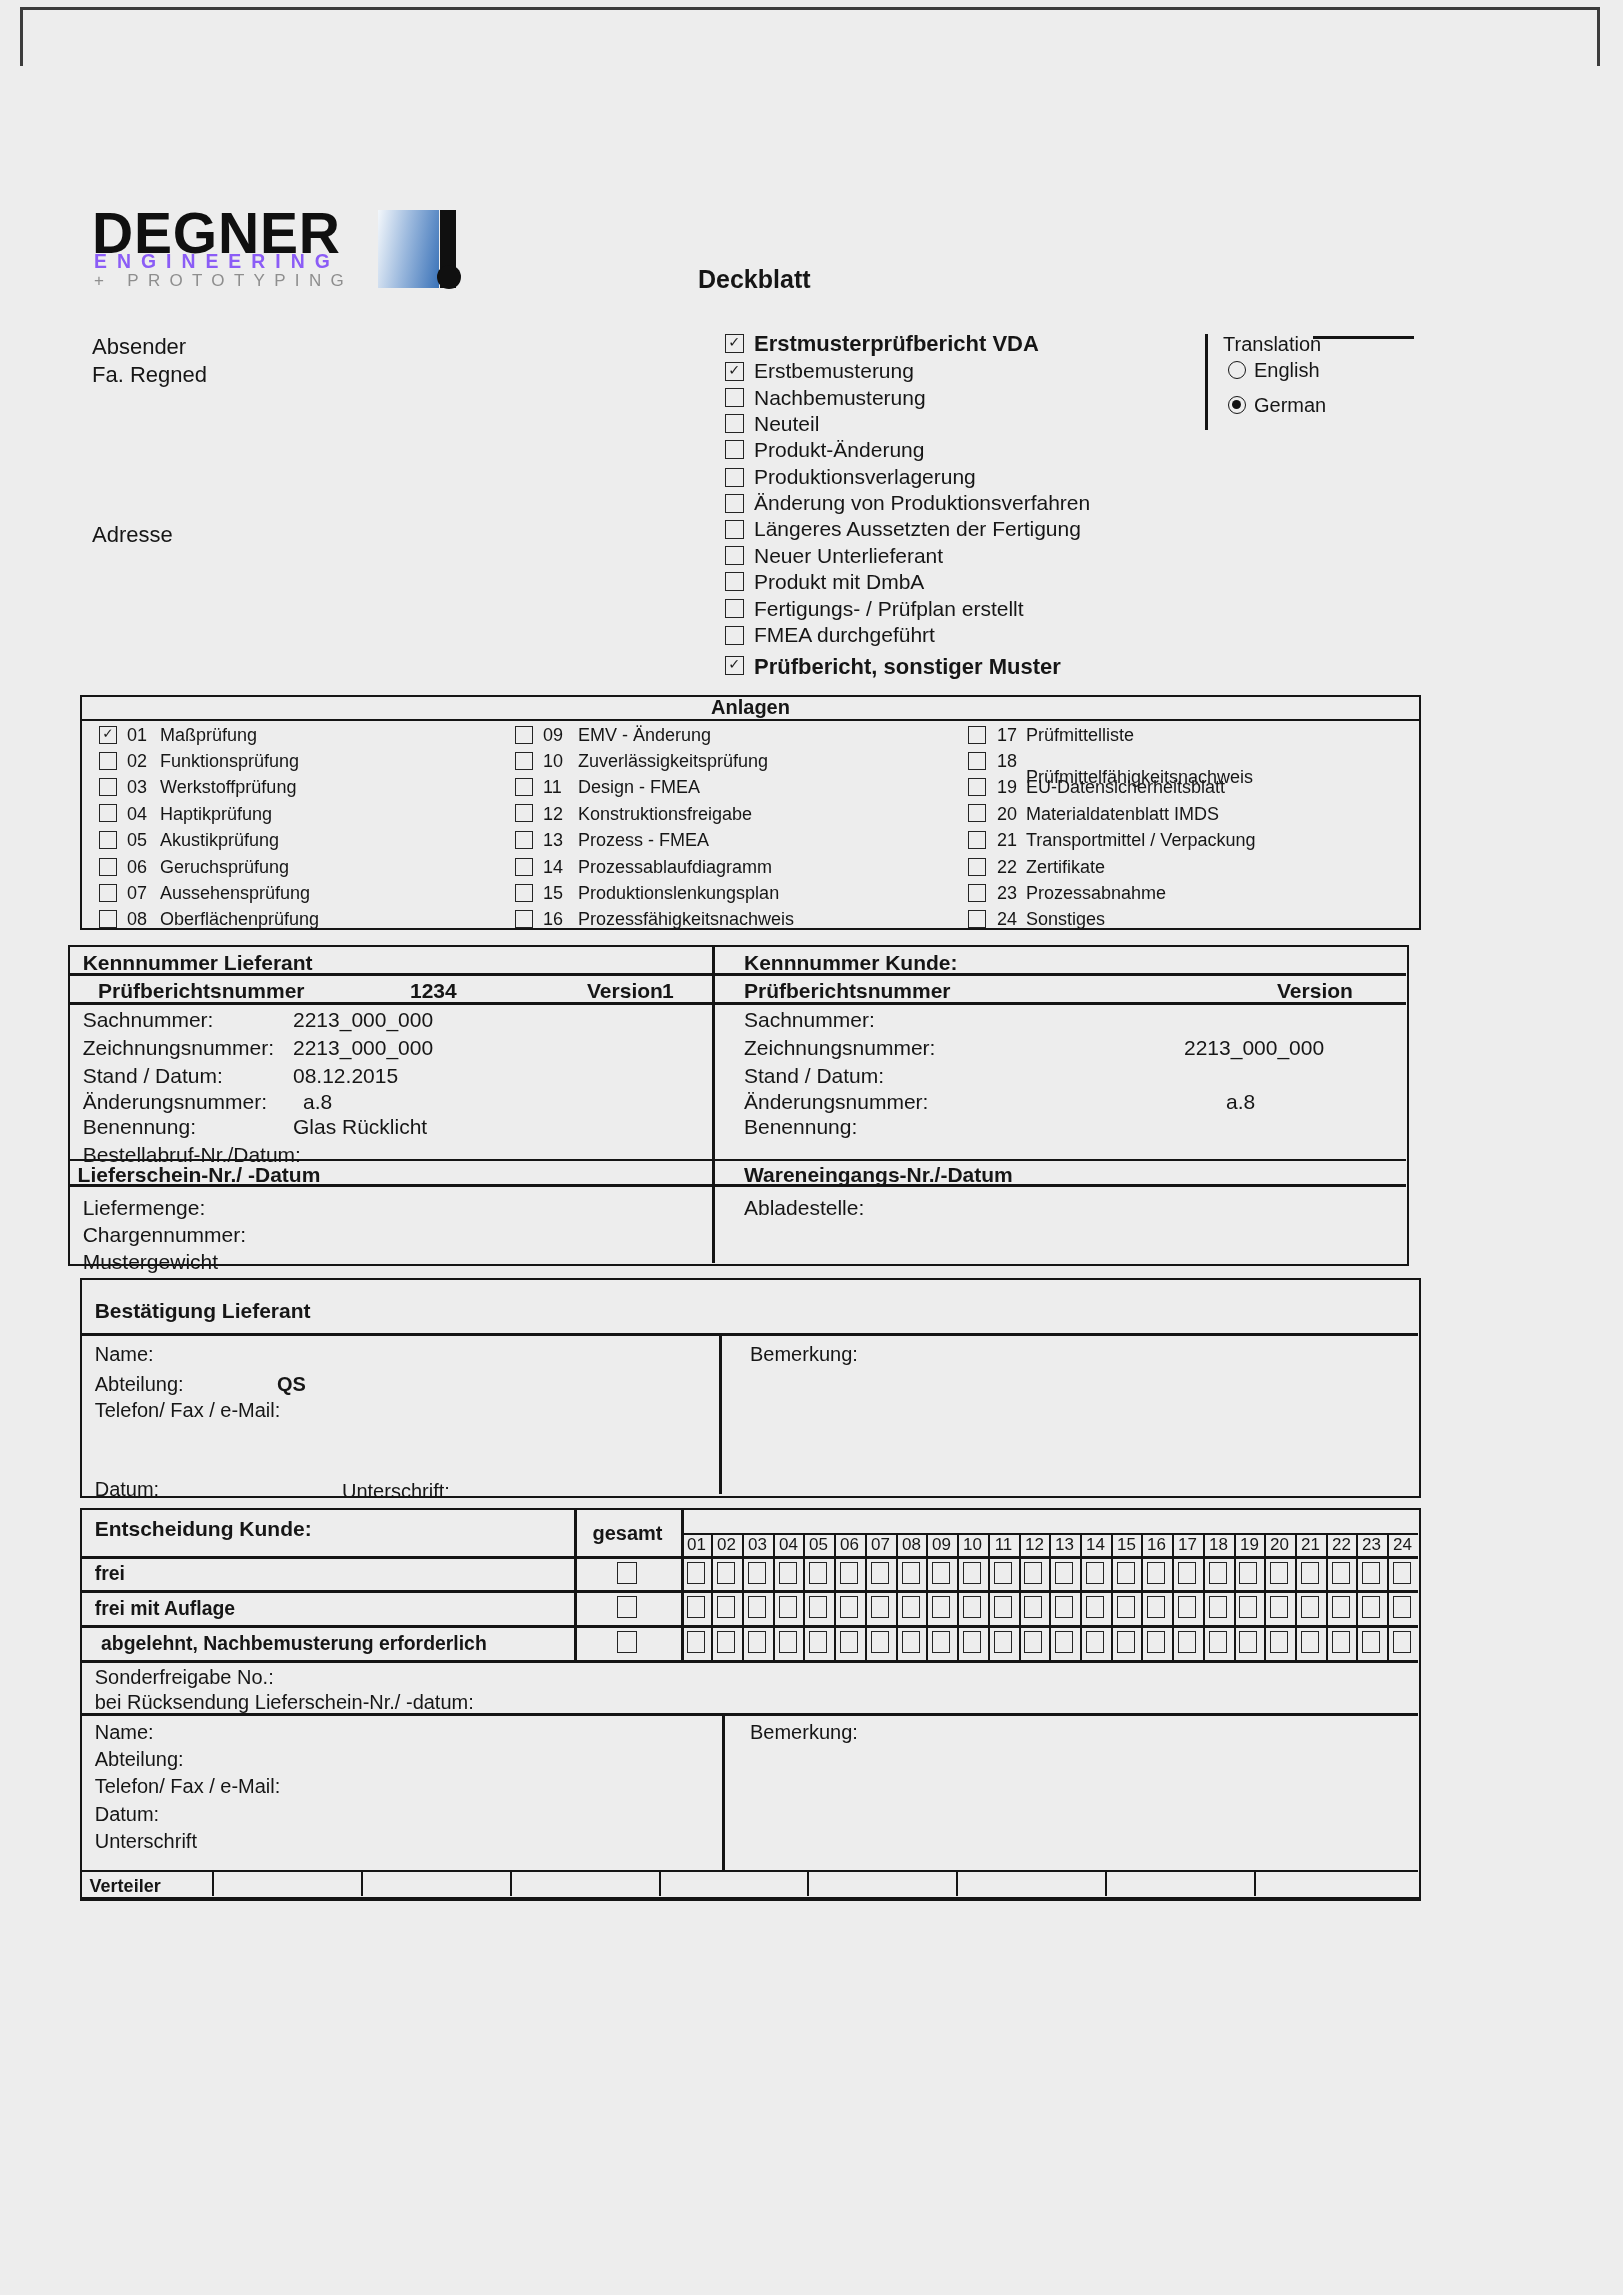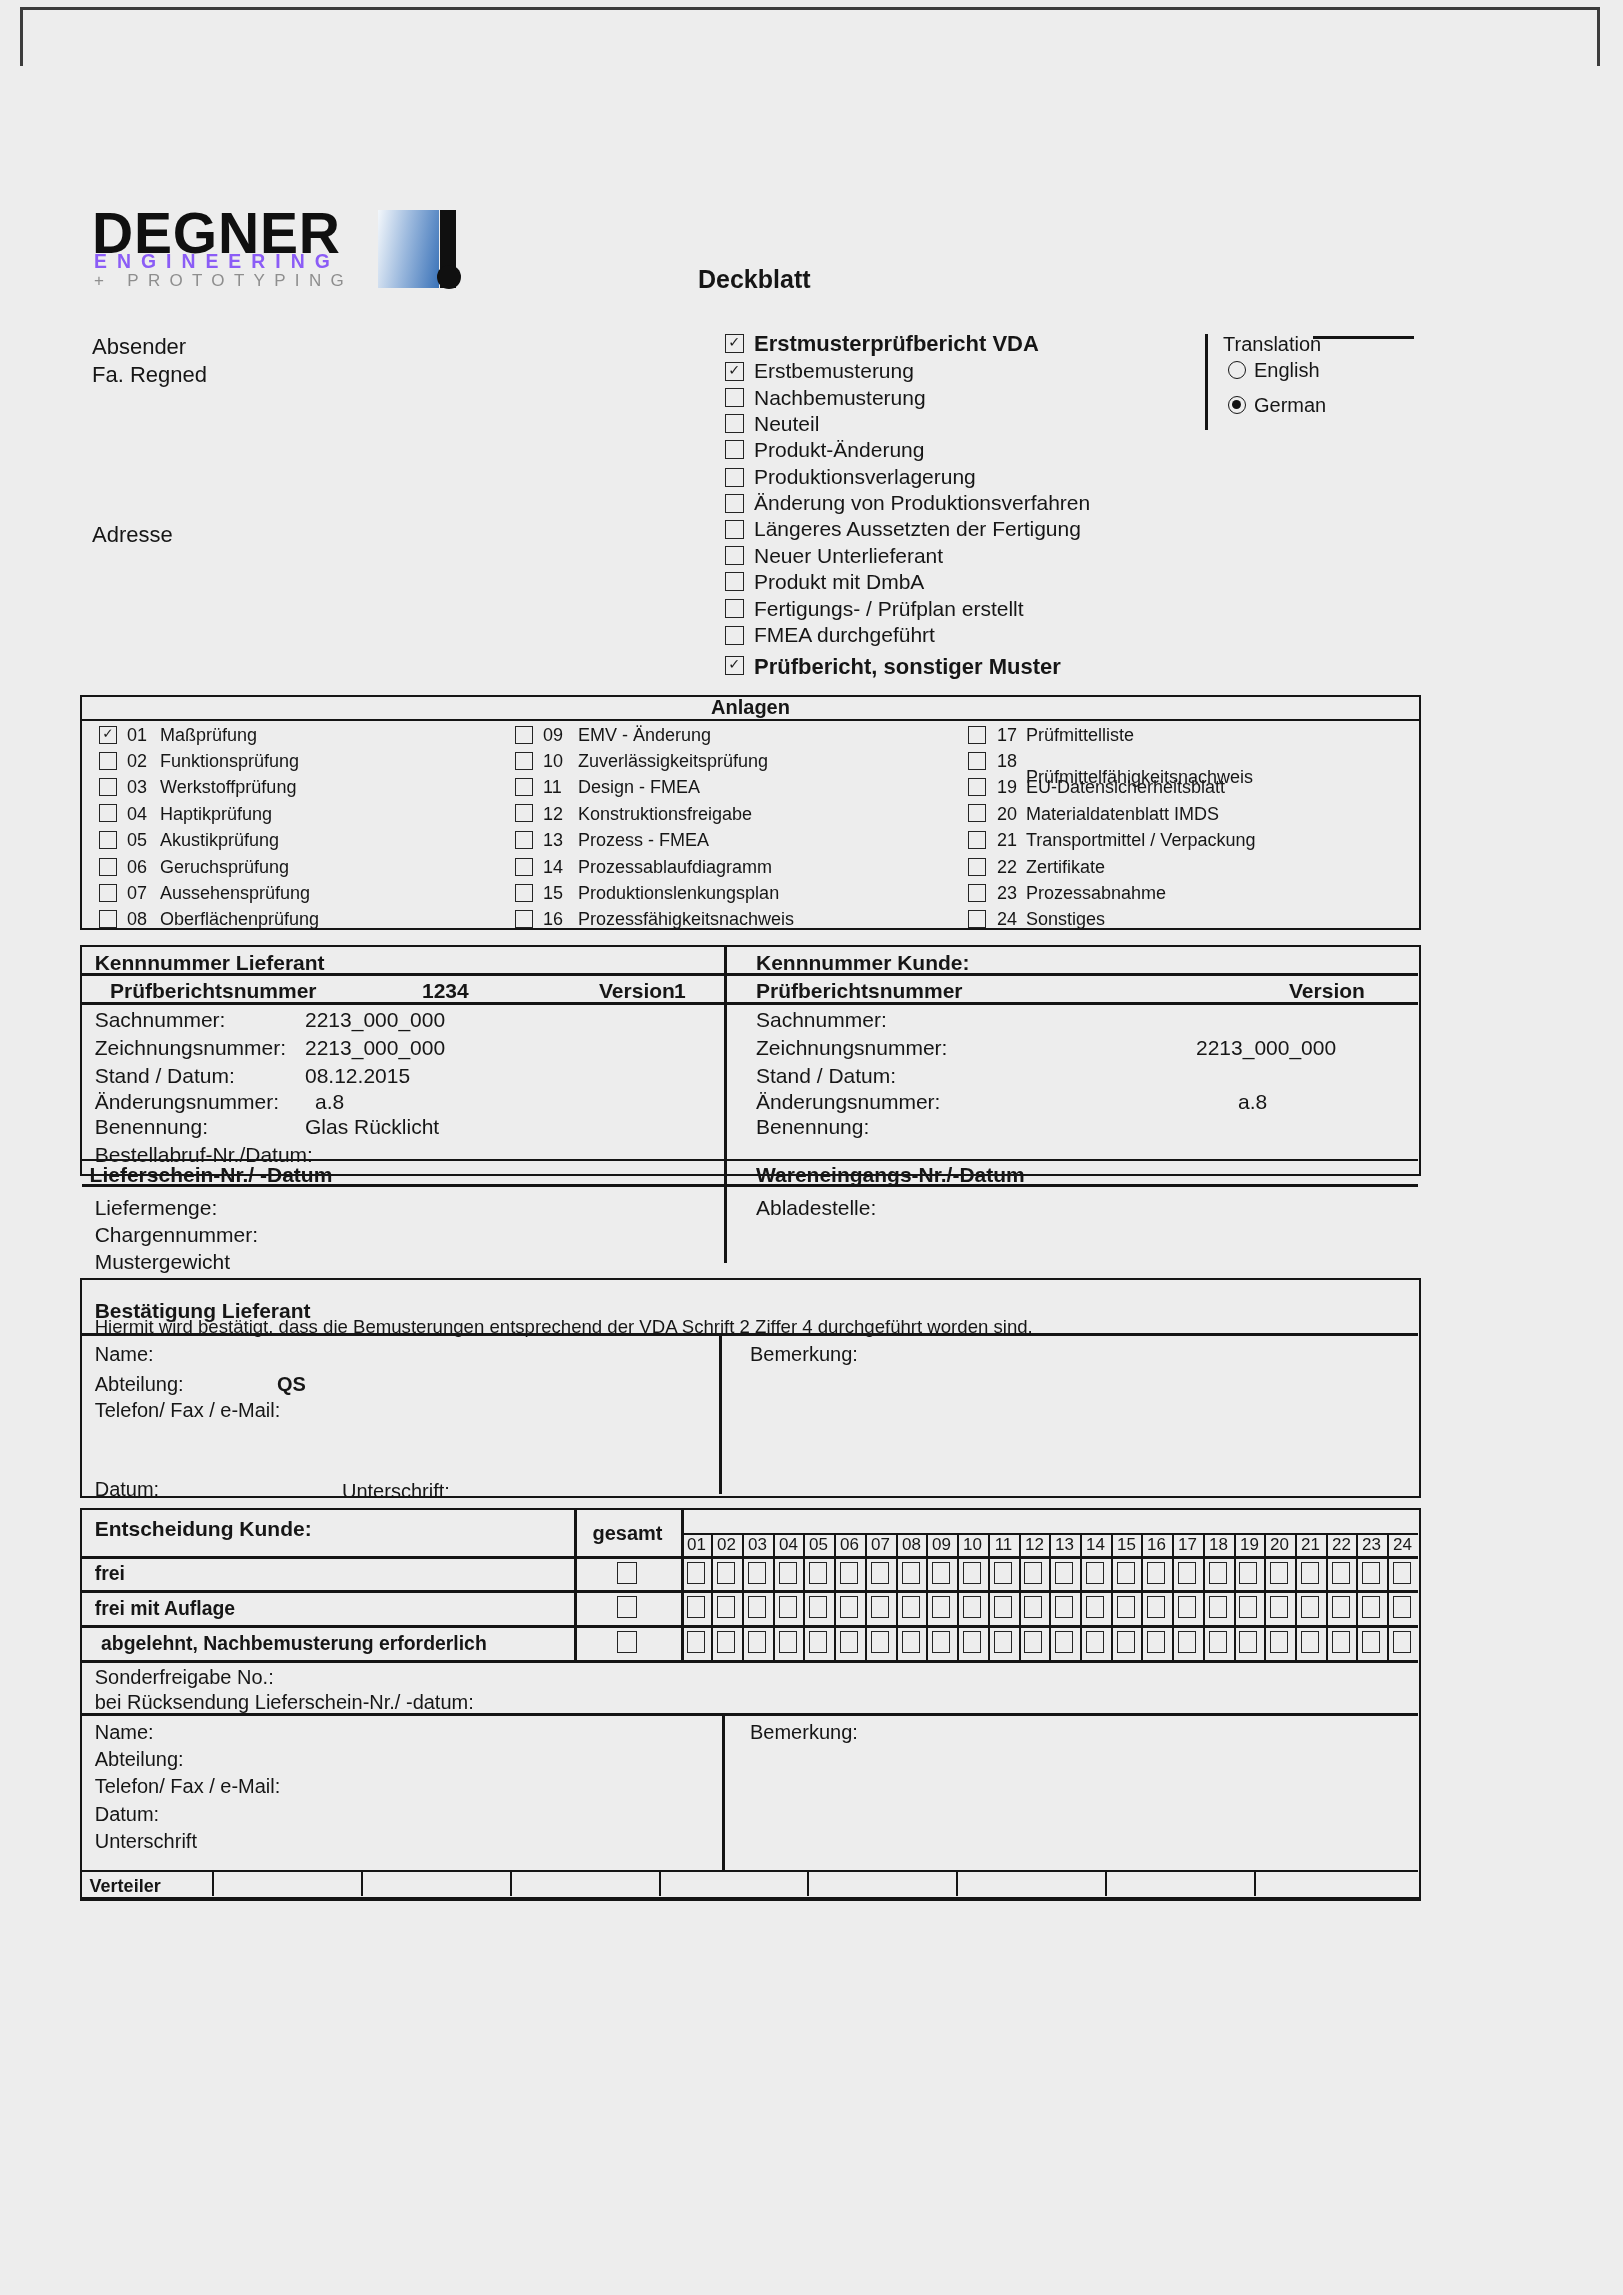--- a/index.html
+++ b/index.html
@@ -163,21 +163,21 @@
         <div class="t f21" style="left: 944px; top: 160px;">Zertifikate</div>
         <div class="cb" style="left: 886px; top: 187px; width: 18px; height: 18px; font-size: 13.5px; line-height: 14.4px;"></div>
         <div class="t f21" style="left: 915px; top: 186px;">23</div>
         <div class="t f21" style="left: 944px; top: 186px;">Prozessabnahme</div>
         <div class="cb" style="left: 886px; top: 213px; width: 18px; height: 18px; font-size: 13.5px; line-height: 14.4px;"></div>
         <div class="t f21" style="left: 915px; top: 212px;">24</div>
         <div class="t f21" style="left: 944px; top: 212px;">Sonstiges</div>
       </div>
   </div>
 
-  <div class="sec" id="id-section" style="left:80px;top:945px;width:1341px;height:231px;">
+  <div class="sec" id="id-section" style="left:68px;top:945px;width:1341px;height:321px;">
     <div class="line" style="left:0;top:26px;width:1336px;height:2.5px;"></div>
     <div class="line" style="left:0;top:55px;width:1336px;height:2.5px;"></div>
     <div class="line" style="left:0;top:212px;width:1336px;height:1.7px;"></div>
     <div class="line" style="left:0;top:237px;width:1336px;height:2.5px;"></div>
     <div class="line" style="left:642px;top:0;width:2.5px;height:316px;"></div>
 
     <div class="t b f25" style="left:12.7px;top:4.2px;">Kennnummer Lieferant</div>
     <div class="t b f25" style="left:674px;top:4.2px;">Kennnummer Kunde:</div>
 
     <div class="t b f25" style="left:28px;top:32px;">Prüfberichtsnummer</div>
@@ -219,21 +219,20 @@
         <div class="t f25" style="left: 12.7px; top: 276px;">Chargennummer:</div>
         <div class="t f25" style="left: 12.7px; top: 303px;">Mustergewicht</div>
       </div>
     <div id="receipt-fields">
         <div class="t f25" style="left: 674px; top: 249px;">Abladestelle:</div>
       </div>
   </div>
 
   <div class="sec" id="confirm-section" style="left:80px;top:1278px;width:1341px;height:220px;">
     <div class="t b f25" style="left:12.7px;top:19px;">Bestätigung Lieferant</div>
-    <div class="t f22" style="left:12.7px;top:36px;">Hiermit wird bestätigt, dass die Bemusterungen entsprechend der VDA Schrift 2 Ziffer 4 durchgeführt worden sind.</div>
     <div class="line" style="left:0;top:53px;width:1336px;height:2.5px;"></div>
     <div class="line" style="left:637px;top:53px;width:2.5px;height:161px;"></div>
     <div class="t f24" style="left:12.7px;top:63px;">Name:</div>
     <div class="t f24" style="left:12.7px;top:93px;">Abteilung:</div>
     <div class="t b f24" style="left:195px;top:93px;">QS</div>
     <div class="t f24" style="left:12.7px;top:119px;">Telefon/ Fax / e-Mail:</div>
     <div class="t f24" style="left:12.7px;top:198px;">Datum:</div>
     <div class="t f24" style="left:260px;top:200px;">Unterschrift:</div>
     <div class="t f24" style="left:668px;top:63px;">Bemerkung:</div>
   </div>

